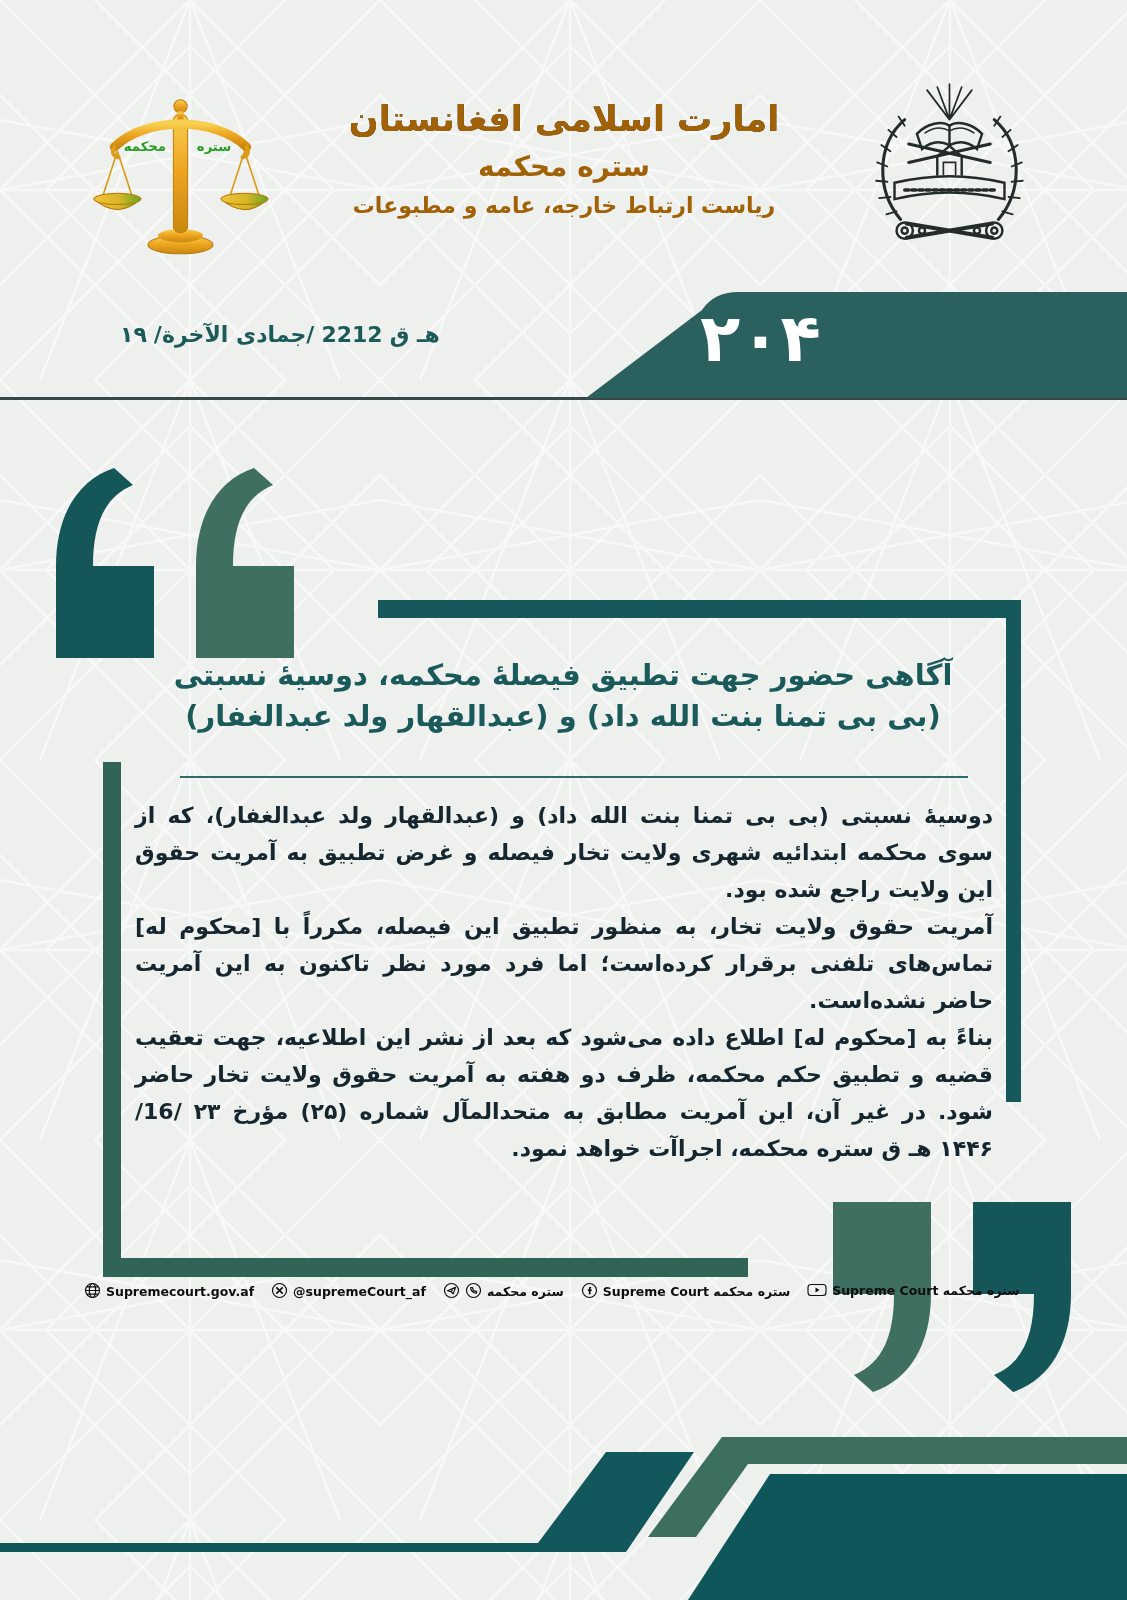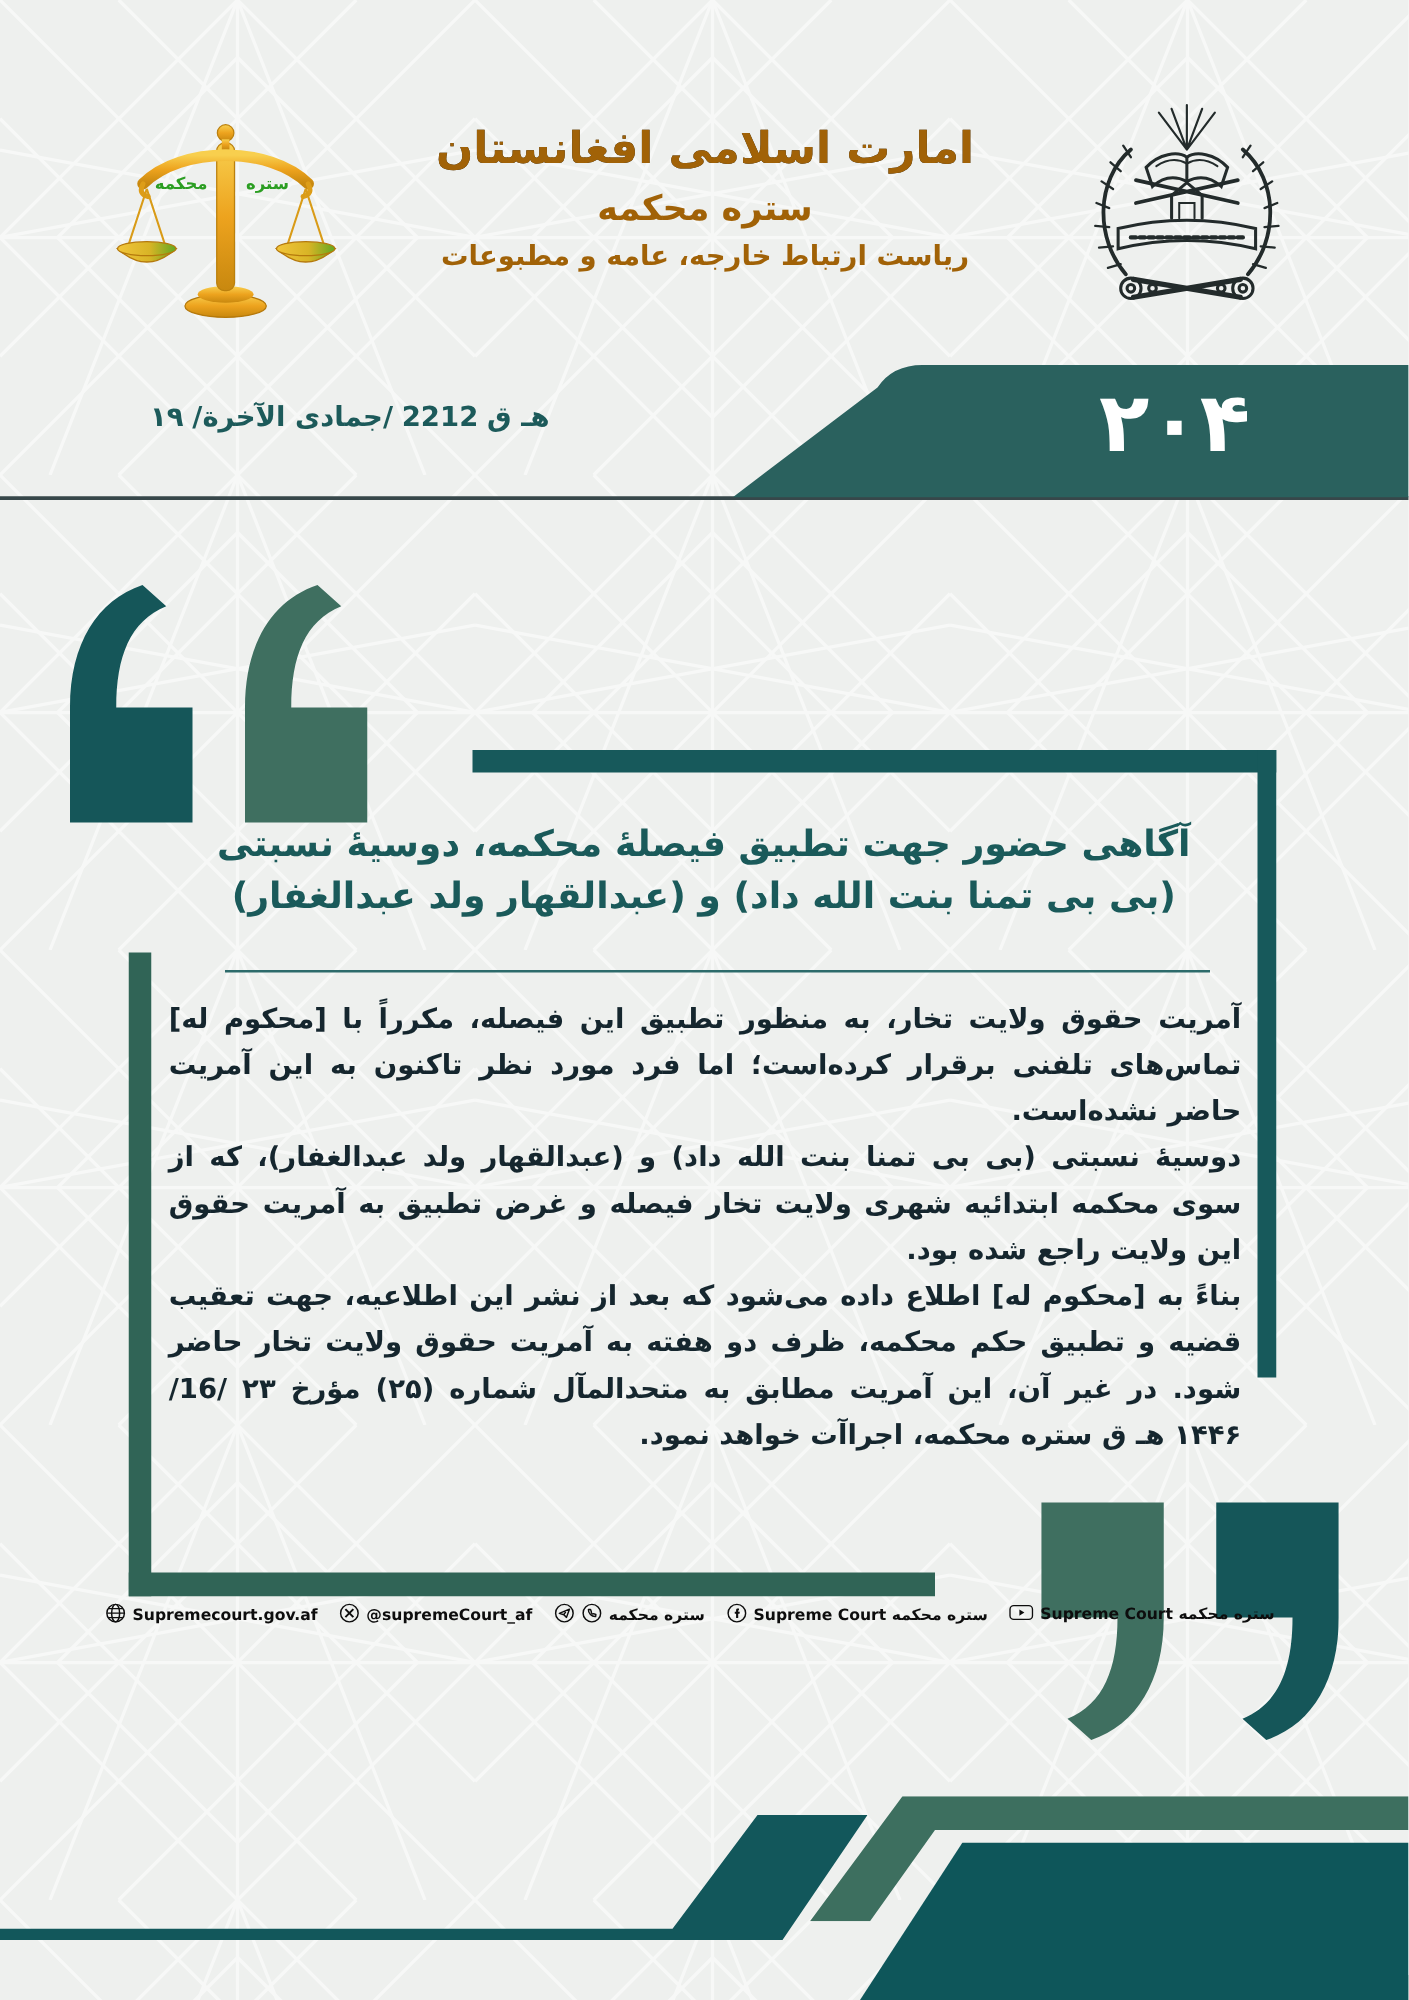--- a/index.html
+++ b/index.html
@@ -14,21 +14,21 @@
   .emblem{left:866px;top:80px;width:168px;height:175px;z-index:2;}
   .header-center{left:284px;top:98px;width:560px;text-align:center;z-index:2;direction:rtl;color:#a16207;}
   .calligraphy{font-size:35px;font-weight:700;letter-spacing:-1px;line-height:1.25;
     text-shadow:0 0 .4px #1c1c1c;}
   .court-name{font-size:28px;font-weight:700;margin-top:8px;}
   .directorate{font-size:22px;font-weight:700;margin-top:10px;letter-spacing:.5px;text-align:center;}
   
   .date-line{left:120px;top:322px;width:340px;z-index:2;display:flex;flex-direction:row;
     justify-content:flex-start;gap:7px;font-size:22px;font-weight:700;color:#1c5a5a;}
   .badge-svg{left:586px;top:292px;width:541px;height:106px;z-index:2;}
-  .badge-number{left:700px;top:300px;width:300px;text-align:right;z-index:3;
+  .badge-number{left:700px;top:300px;width:300px;text-align:left;z-index:3;
     font-size:66px;font-weight:700;color:#ffffff;}
   .band-rule{left:0;top:397px;width:1127px;height:3px;background:#37474a;z-index:1;}
   
   .quotes-open{left:56px;top:468px;width:238px;height:192px;z-index:2;}
   .quotes-close{left:833px;top:1200px;width:238px;height:192px;z-index:2;}
   
   .frame-top{left:378px;top:600px;width:643px;height:18px;background:#17595b;z-index:1;}
   .frame-right{left:1006px;top:600px;width:15px;height:502px;background:#17595b;z-index:1;}
   .frame-left{left:103px;top:762px;width:18px;height:515px;background:#306456;z-index:1;}
   .frame-bottom{left:103px;top:1258px;width:645px;height:19px;background:#306456;z-index:1;}
@@ -168,22 +168,22 @@
 
   <div class="abs frame-top"></div>
   <div class="abs frame-right"></div>
   <div class="abs frame-left"></div>
   <div class="abs frame-bottom"></div>
 
   <div class="abs notice-title">آگاهی حضور جهت تطبیق فیصلهٔ محکمه، دوسیهٔ نسبتی (بی بی تمنا بنت الله داد) و (عبدالقهار ولد عبدالغفار)</div>
   <div class="abs title-rule"></div>
 
   <div class="abs notice-body">
+    <p>دوسیهٔ نسبتی (بی بی تمنا بنت الله داد) و (عبدالقهار ولد عبدالغفار)، که از سوی محکمه ابتدائیه شهری ولایت تخار فیصله و غرض تطبیق به آمریت حقوق این ولایت راجع شده بود.</p>
     <p>آمریت حقوق ولایت تخار، به منظور تطبیق این فیصله، مکرراً با [محکوم له] تماس‌های تلفنی برقرار کرده‌است؛ اما فرد مورد نظر تاکنون به این آمریت حاضر نشده‌است.</p>
-    <p>دوسیهٔ نسبتی (بی بی تمنا بنت الله داد) و (عبدالقهار ولد عبدالغفار)، که از سوی محکمه ابتدائیه شهری ولایت تخار فیصله و غرض تطبیق به آمریت حقوق این ولایت راجع شده بود.</p>
     <p>بناءً به [محکوم له] اطلاع داده می‌شود که بعد از نشر این اطلاعیه، جهت تعقیب قضیه و تطبیق حکم محکمه، ظرف دو هفته به آمریت حقوق ولایت تخار حاضر شود. در غیر آن، این آمریت مطابق به متحدالمآل شماره (۲۵) مؤرخ ۲۳ /16/ ۱۴۴۶ هـ ق ستره محکمه، اجراآت خواهد نمود.</p>
   </div>
 
   <svg class="abs quotes-close" viewBox="0 0 238 192" aria-hidden="true">
     <g transform="rotate(180 119 96)">
       <path d="M140 190 V98 C140 47 162 12 198 0 L217 17 C188 29 177 57 177 98 H238 V190 Z" fill="#3f6f60"></path>
       <path d="M0 190 V98 C0 47 22 12 58 0 L77 17 C48 29 37 57 37 98 H98 V190 Z" fill="#155659"></path>
     </g>
   </svg>
 

